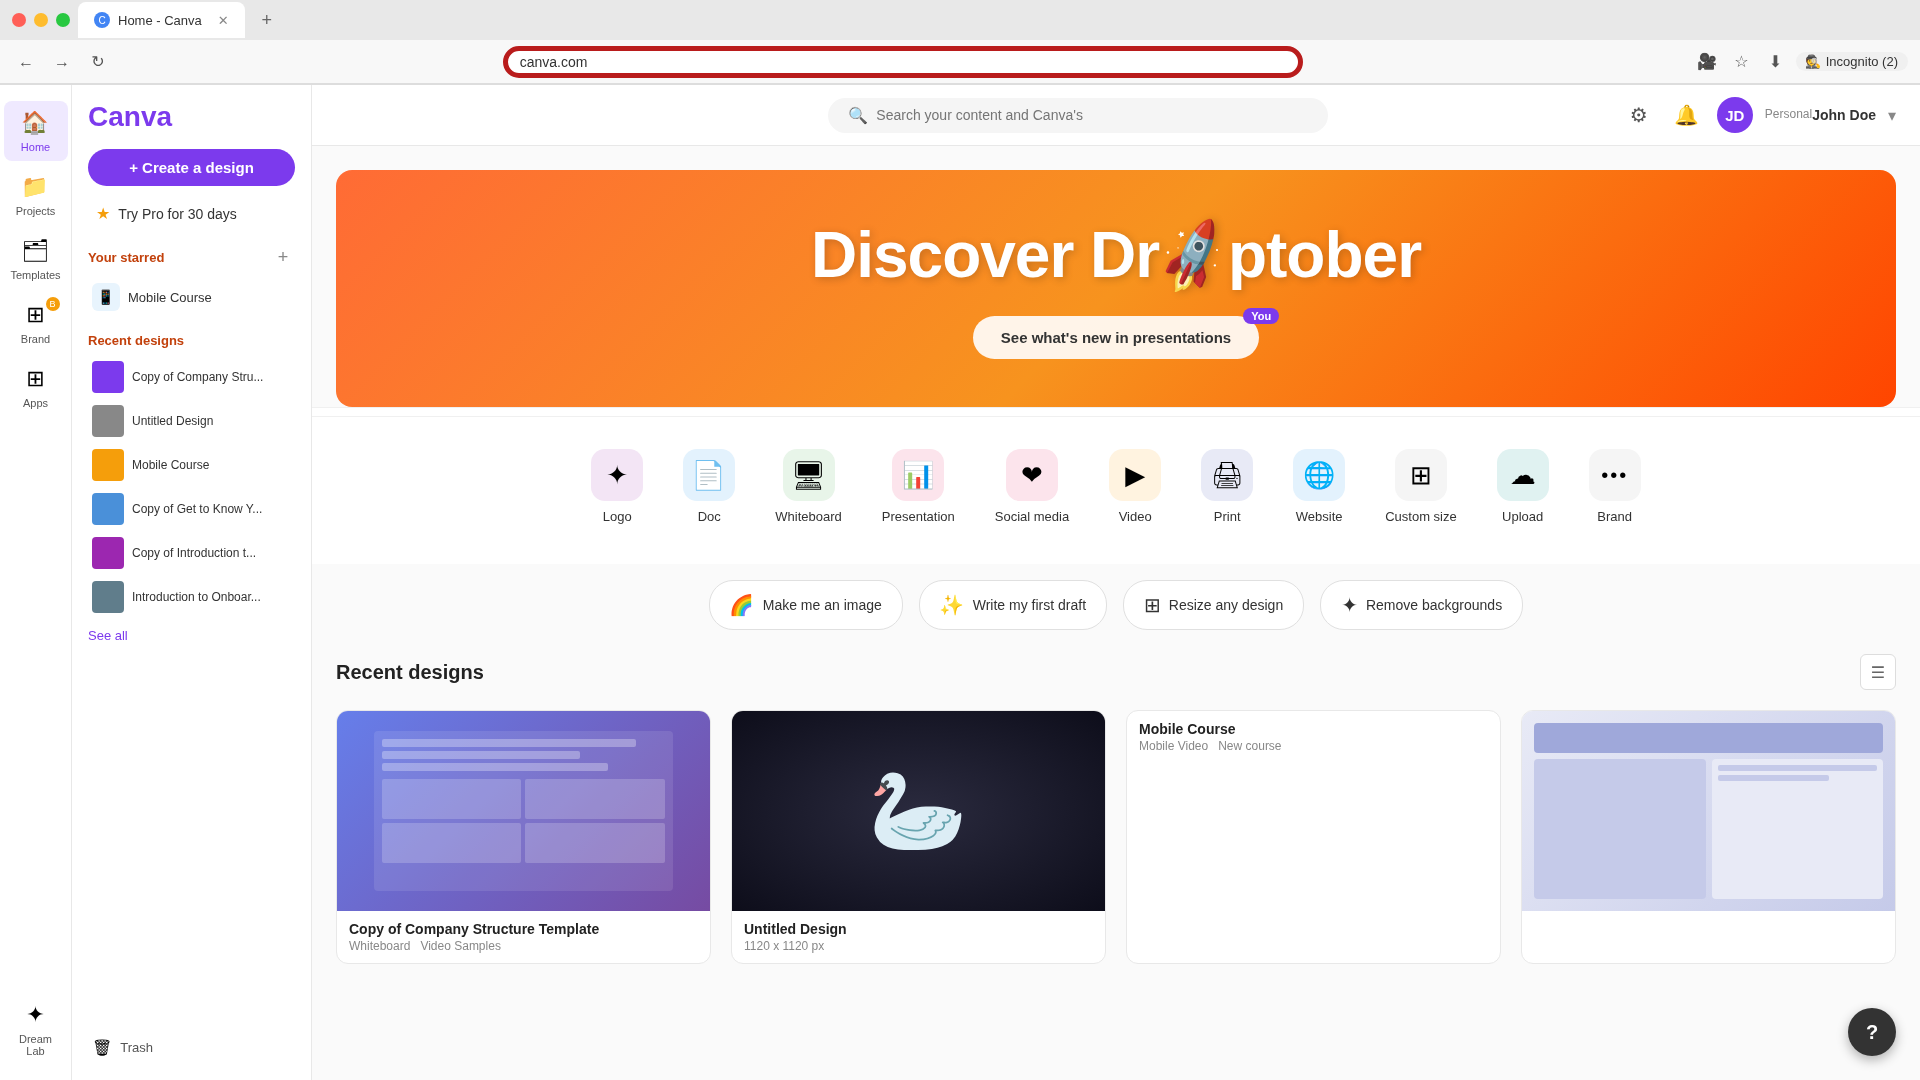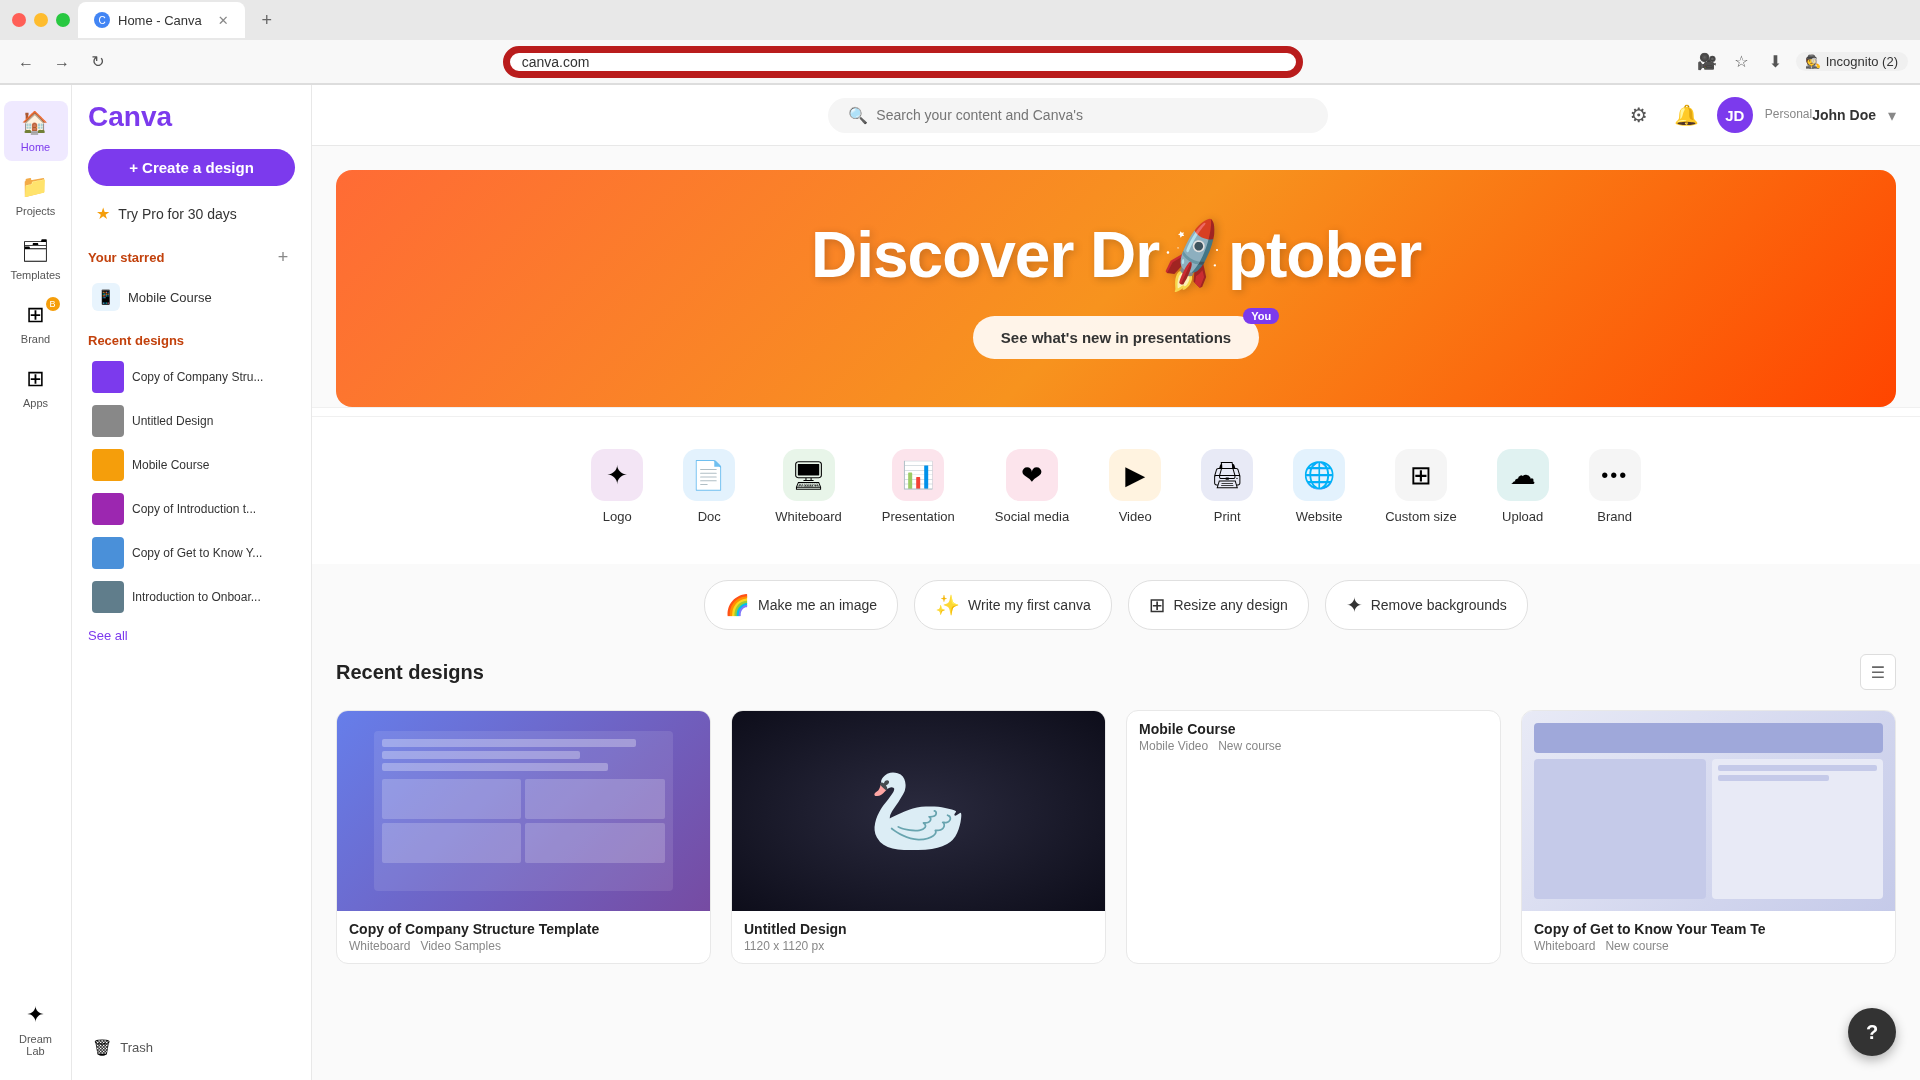--- a/index.html
+++ b/index.html
@@ -13,21 +13,21 @@
     .btn-close { background: #ff5f57; }
     .btn-min { background: #febc2e; }
     .btn-max { background: #28c840; }
     .browser-tab { display: flex; align-items: center; gap: 8px; background: white; padding: 6px 16px; border-radius: 8px 8px 0 0; height: 36px; font-size: 13px; color: #333; }
     .browser-tab .tab-favicon { width: 16px; height: 16px; background: #4285f4; border-radius: 50%; display: flex; align-items: center; justify-content: center; color: white; font-size: 10px; }
     .browser-tab .tab-close { margin-left: 8px; color: #888; cursor: pointer; }
     .new-tab-btn { width: 28px; height: 28px; border-radius: 50%; display: flex; align-items: center; justify-content: center; cursor: pointer; color: #666; font-size: 18px; }
 
     .browser-toolbar { display: flex; align-items: center; height: 44px; padding: 0 12px; gap: 8px; background: #f8f8f8; border-bottom: 1px solid #ddd; }
     .nav-btn { width: 28px; height: 28px; border-radius: 50%; border: none; background: transparent; cursor: pointer; color: #555; font-size: 16px; display: flex; align-items: center; justify-content: center; }
-    .address-bar { flex: 1; height: 32px; background: white; border: 7px solid #b91c1c; border-radius: 16px; display: flex; align-items: center; padding: 0 12px; font-size: 14px; color: #333; max-width: 800px; margin: 0 auto; }
+    .address-bar { flex: 1; height: 32px; background: white; border: 5px solid #b91c1c; border-radius: 16px; display: flex; align-items: center; padding: 0 12px; font-size: 14px; color: #333; max-width: 800px; margin: 0 auto; }
     .address-bar span { flex: 1; }
     .toolbar-actions { display: flex; gap: 6px; align-items: center; }
     .toolbar-icon { width: 28px; height: 28px; border-radius: 50%; border: none; background: transparent; cursor: pointer; color: #555; display: flex; align-items: center; justify-content: center; font-size: 16px; }
     .incognito-badge { background: #f0f0f0; border-radius: 12px; padding: 2px 10px; font-size: 13px; color: #333; display: flex; align-items: center; gap: 4px; }
 
     
     .app-layout { display: flex; height: calc(1080px - 84px); }
 
     
     .sidebar { width: 72px; background: white; border-right: 1px solid #e8e8e8; display: flex; flex-direction: column; align-items: center; padding: 16px 0; gap: 4px; flex-shrink: 0; }
@@ -220,26 +220,26 @@
       </div>
       <div class="recent-item">
         <div class="recent-thumb" style="background:#888;"></div>
         <span class="recent-name">Untitled Design</span>
       </div>
       <div class="recent-item">
         <div class="recent-thumb" style="background:#f59e0b;"></div>
         <span class="recent-name">Mobile Course</span>
       </div>
       <div class="recent-item">
+        <div class="recent-thumb" style="background:#4a90d9;"></div>
+        <span class="recent-name">Copy of Get to Know Y...</span>
+      </div>
+      <div class="recent-item">
         <div class="recent-thumb" style="background:#9c27b0;"></div>
         <span class="recent-name">Copy of Introduction t...</span>
-      </div>
-      <div class="recent-item">
-        <div class="recent-thumb" style="background:#4a90d9;"></div>
-        <span class="recent-name">Copy of Get to Know Y...</span>
       </div>
       <div class="recent-item">
         <div class="recent-thumb" style="background:#607d8b;"></div>
         <span class="recent-name">Introduction to Onboar...</span>
       </div>
       <span class="see-all">See all</span>
     </div>
 
     <div class="trash-btn" style="margin-top:16px;">
       <span>🗑</span>
@@ -328,21 +328,21 @@
       </div>
     </div>
 
     <div class="quick-actions">
       <button class="quick-action-btn">
         <span class="qa-icon">🌈</span>
         <span>Make me an image</span>
       </button>
       <button class="quick-action-btn">
         <span class="qa-icon">✨</span>
-        <span>Write my first canva</span>
+        <span>Write my first draft</span>
       </button>
       <button class="quick-action-btn">
         <span class="qa-icon">⊞</span>
         <span>Resize any design</span>
       </button>
       <button class="quick-action-btn">
         <span class="qa-icon">✦</span>
         <span>Remove backgrounds</span>
       </button>
     </div>
@@ -413,28 +413,20 @@
                 <div style="display:grid;grid-template-columns:1fr 1fr;gap:6px;flex:1;">
                   <div style="background:#c5cae9;border-radius:4px;"></div>
                   <div style="background:#e8eaf6;border-radius:4px;display:flex;flex-direction:column;gap:4px;padding:6px;">
                     <div style="background:#c5cae9;height:6px;border-radius:2px;"></div>
                     <div style="background:#c5cae9;height:6px;border-radius:2px;width:70%;"></div>
                   </div>
                 </div>
               </div>
             </div>
           </div>
-          <div class="design-info">
-            <div class="design-name">Copy of Get to Know Your Team Te</div>
-            <div class="design-meta">
-              <span>Whiteboard</span>
-              <span> &nbsp; </span>
-              <span>New course</span>
-            </div>
-          </div>
         </div>
       </div>
     </div>
   </div>
 </div>
 
 <button class="help-btn">
   <span>?</span>
 </button>
 

